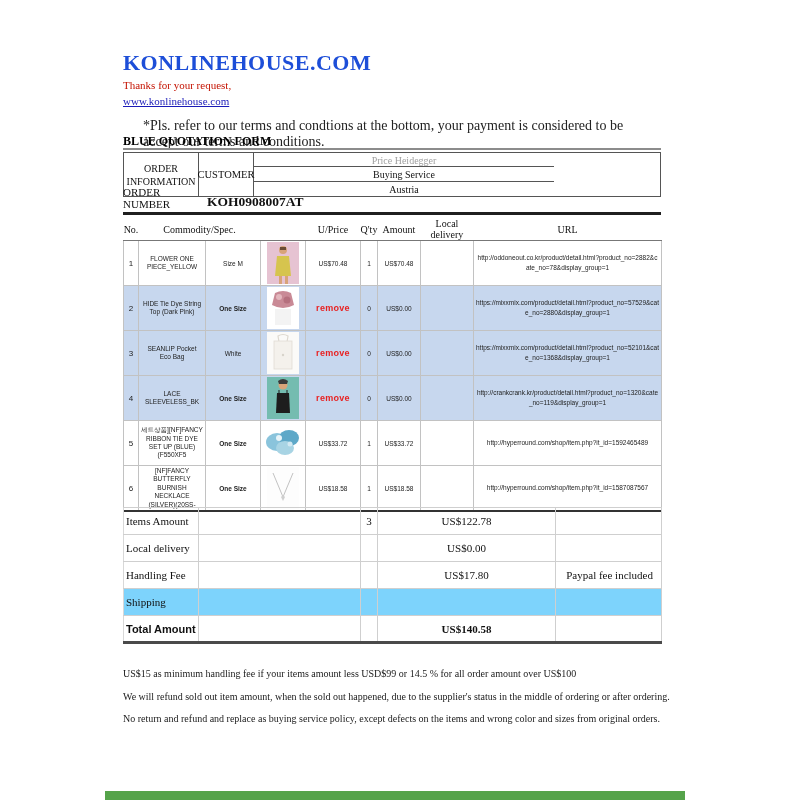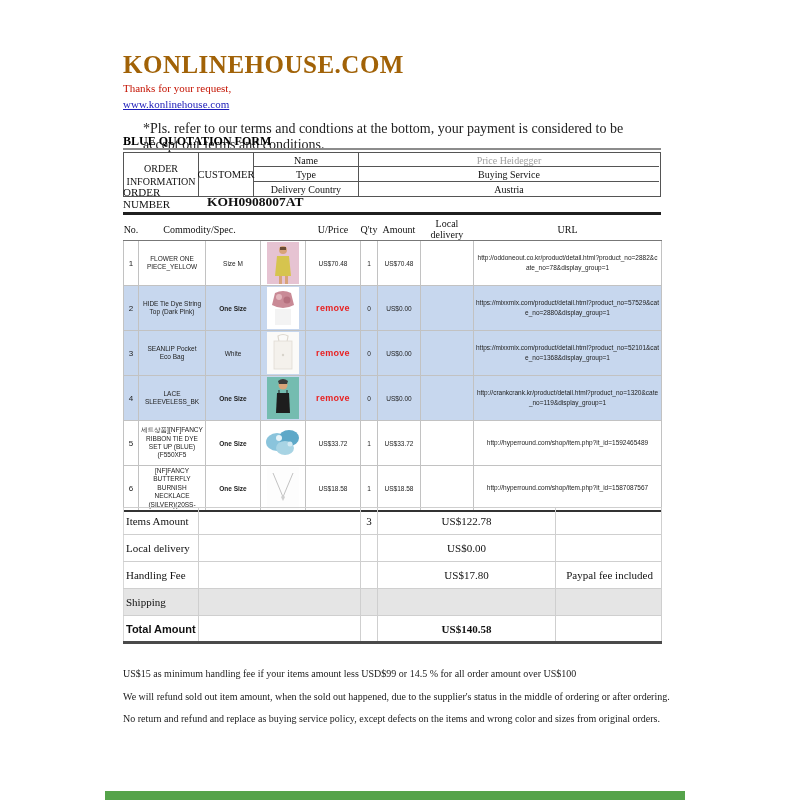--- a/index.html
+++ b/index.html
@@ -1,21 +1,21 @@
 <!DOCTYPE html>
 <html><head>
 <meta charset="utf-8">
 <style>
   html,body{margin:0;padding:0;background:#ffffff;}
   .canvas{position:relative;width:800px;height:800px;background:#ffffff;overflow:hidden;
           font-family:"Liberation Serif", serif;color:#111;}
   .doc{position:absolute;left:123px;top:52px;width:538px;}
 
   
-  .site-title{font-size:25px;font-weight:bold;color:#a16207;letter-spacing:0.5px;line-height:1;}
+  .site-title{font-size:22px;font-weight:bold;color:#1d4ed8;letter-spacing:0.5px;line-height:1;}
   .thanks{font-size:11px;color:#c41200;margin-top:5px;}
   .site-link{font-size:11px;color:#1a1ab8;text-decoration:underline;margin-top:3px;display:inline-block;cursor:pointer;}
   .terms-note{font-size:14px;color:#222;margin-top:9px;margin-left:20px;}
 
   .form-title{position:absolute;left:0;top:82px;font-size:12px;font-weight:bold;color:#000;}
   .rule{position:absolute;left:0;top:96px;width:538px;height:2px;background:#8c8c8c;}
 
   
   .info-table{position:absolute;left:0;top:100px;width:538px;height:45px;display:flex;
               border:1px solid #555;box-sizing:border-box;font-size:10px;}
@@ -52,21 +52,21 @@
   .amount-cell{font-size:7.5px;}
   .url-cell{text-align:left;word-break:break-all;line-height:1.55;padding-left:5px;padding-right:6px;color:#1d1d1d;cursor:pointer;}
   .photo-cell{padding:0;}
   .thumb{display:block;margin:0 auto;}
 
   
   .summary-table{position:absolute;left:0;top:455px;width:538px;border-bottom:3px solid #4a4a4a;}
   .summary-table td{border:1px solid #cfcfcf;border-left:1px solid #d8d8d8;height:27px;box-sizing:border-box;
                     font-size:11px;text-align:center;vertical-align:middle;padding:0;}
   .summary-table td.s-label{text-align:left;padding-left:2px;font-size:11px;}
-  .summary-table tr.shipping td{background:#e5e5e5;}
+  .summary-table tr.shipping td{background:#7dd3fc;}
   .summary-table tr.total td.s-label{font-family:"Liberation Sans",sans-serif;font-weight:bold;font-size:11px;}
   .total-amount{font-size:21px;font-weight:bold;}
   .s-note{font-size:9.5px;text-align:right !important;padding-right:8px !important;}
   .s-qty{font-size:10.5px;}
 
   
   .notes{position:absolute;left:0;top:616px;width:560px;}
   .note-line{font-size:10px;color:#1a1a1a;margin-bottom:11.5px;white-space:nowrap;}
 
   .bottom-bar{position:absolute;left:105px;top:791px;width:580px;height:9px;background:#55a34a;}
@@ -81,25 +81,20 @@
     <div class="thanks">Thanks for your request,</div>
     <div><span class="site-link">www.konlinehouse.com</span></div>
     <div class="terms-note">*Pls. refer to our terms and condtions at the bottom, your payment is considered to be accept our terms and conditions.</div>
 
     <div class="form-title">BLUE QUOTATION FORM</div>
     <div class="rule"></div>
 
     <div class="info-table">
       <div class="info-col ic1">ORDER INFORMATION</div>
       <div class="info-col ic2">CUSTOMER</div>
-      <div class="info-col ic3">
-        <div class="info-cell">Name</div>
-        <div class="info-cell">Type</div>
-        <div class="info-cell">Delivery Country</div>
-      </div>
       <div class="info-col ic4">
         <div class="info-cell muted">Price Heidegger</div>
         <div class="info-cell">Buying Service</div>
         <div class="info-cell">Austria</div>
       </div>
     </div>
 
     <div class="order-number-row">
       <span class="on-label">ORDER NUMBER</span>
       <span class="on-value">KOH0908007AT</span>

